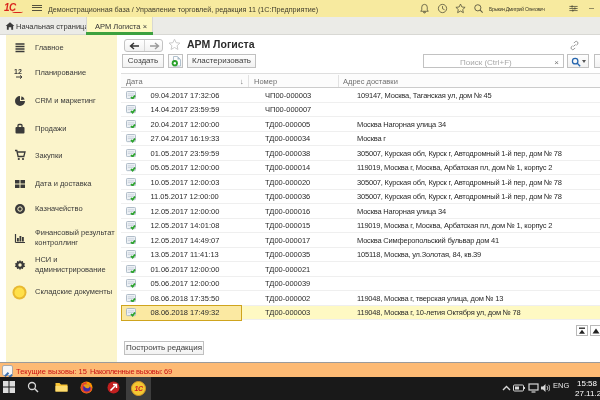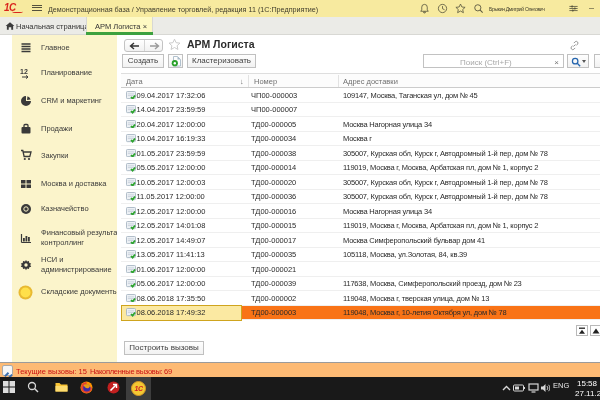--- a/index.html
+++ b/index.html
@@ -14,21 +14,21 @@
 #apptitle { left:48px; top:4.5px; font-size:7.2px; color:#3f3c2c; }
 .tbico { top:3px; width:11px; height:11px; }
 #username { top:6px; font-size:5px; color:#3f3c2c; white-space:nowrap; letter-spacing:-0.3px; }
 
 #tabbar { left:0; top:17px; width:600px; height:18px; background:#ebebe7; border-bottom:1px solid #d8d8d4; }
 #hometxt { left:16px; top:5px; font-size:7.5px; color:#333; white-space:nowrap; }
 #tab1 { left:86px; top:0px; width:67px; height:18px; background:#fef9c3; border-left:1px solid #d8d8d4; border-right:1px solid #d8d8d4; }
 #tab1 span { position:absolute; left:8px; top:5px; font-size:7.5px; color:#333; white-space:nowrap; }
 #tabline { left:86px; top:15px; width:67px; height:3px; background:#3da13f; }
 
-#sidebar { left:12px; top:35px; width:117px; height:327px; background:#fbf4cb; }
+#sidebar { left:6px; top:35px; width:117px; height:327px; background:#fbf4cb; }
 .sbico { position:absolute; left:8px; width:12px; height:12px; }
 .sbtxt { position:absolute; left:29px; font-size:7.5px; color:#3a3a3a; line-height:9.8px; white-space:nowrap; }
 
 #content { left:117px; top:35px; width:483px; height:327px; background:#fff; }
 
 #btngroup { left:7px; top:4px; width:39px; height:13px; border:1px solid #c3c3c3; border-radius:3px; background:linear-gradient(#fff,#f1f1f1); }
 #btngroup .sep { position:absolute; left:19px; top:0; width:1px; height:11px; background:#d5d5d5; }
 #navstar { left:51px; top:3px; }
 #pagetitle { left:70px; top:3px; font-size:10.5px; font-weight:bold; color:#2c2c2c; white-space:nowrap; }
 #linkico { left:452px; top:5px; }
@@ -40,26 +40,26 @@
 #search { left:306px; top:19px; width:141px; height:14px; border:1px solid #c2c2c2; background:#fff; }
 #search span { position:absolute; left:4px; top:3px; font-size:8px; color:#a8a8a8;padding-left:32px; }
 #search .x { position:absolute; left:auto; right:4px; top:2.5px; color:#777; font-size:8px; }
 #btnsearch { left:450px; top:19px; width:22px; }
 #btnmore { left:477px; top:19px; width:10px; }
 
 #thead { left:4px; top:38px; width:479px; height:15px; background:#fcfcfc; border-top:1px solid #dedede; border-bottom:1px solid #cccccc; }
 #thead span { position:absolute; top:3px; font-size:7.5px; color:#707070; }
 #tbody { left:4px; top:53px; width:479px; }
 .row { position:absolute; left:0; width:479px; height:14.5px; border-bottom:1px solid #efefef; }
-.row span { position:absolute; top:2.5px; font-size:7.5px; color:#2a2a2a; white-space:nowrap; }
+.row span { position:absolute; top:2.5px; font-size:7.5px; color:#2a2a2a; white-space:nowrap;padding-left:14px; }
 .c1 { left:15.5px; }
 .c2 { left:130px; }
 .c3 { left:222px; letter-spacing:-0.2px; }
 .docico { position:absolute; left:4.5px; top:2.8px; width:10.5px; height:8.6px; }
-#selrow { background:#f97316; }
+#selrow { background:#fef9c3; }
 #selcell { position:absolute; left:0px; top:-1px; width:121px; height:16px; background:#fbe9a2; border:1px solid #cfa41e; }
 
 .arrbtn { position:absolute; top:290px; width:12px; height:11px; border:1px solid #b9b9b9; background:#fff; }
 #btnroute { left:7px; top:306px; width:80px; line-height:12px; }
 
 #statusbar { left:0; top:362px; width:600px; height:15px; background:#fdba74; border-top:1px solid #9b9b9b; }
 #statchip { left:2px; top:2px; width:11px; height:11px; background:#f6f6f6; border:1px solid #aaa; border-radius:2px; }
 #stat1 { left:16px; top:3.5px; font-size:7.5px; color:#cb1212; white-space:nowrap; }
 #stat2 { left:90px; top:3.5px; font-size:7.5px; color:#cb1212; white-space:nowrap; letter-spacing:-0.3px; }
 
@@ -142,21 +142,21 @@
       <circle cx="4.8" cy="10" r="1.1" fill="#3a3a3a"></circle>
       <circle cx="9" cy="10" r="1.1" fill="#3a3a3a"></circle>
     </svg>
   <div class="sbtxt" style="top:115.5px">Закупки</div>
   <svg class="sbico" style="top:143px" viewBox="0 0 12 12">
       <rect x="1" y="2" width="4.5" height="3.5" fill="#3a3a3a"></rect>
       <rect x="6.5" y="2" width="4.5" height="3.5" fill="#3a3a3a"></rect>
       <rect x="1" y="6.5" width="4.5" height="3.5" fill="#3a3a3a"></rect>
       <rect x="6.5" y="6.5" width="4.5" height="3.5" fill="#3a3a3a"></rect>
     </svg>
-  <div class="sbtxt" style="top:144px">Москва и доставка</div>
+  <div class="sbtxt" style="top:144px">Дата и доставка</div>
   <svg class="sbico" style="top:168px" viewBox="0 0 12 12">
       <circle cx="6" cy="6" r="5" fill="#3a3a3a"></circle>
       <circle cx="6" cy="6" r="2.2" fill="none" stroke="#fbf4cb" stroke-width="1"></circle>
     </svg>
   <div class="sbtxt" style="top:169px">Казначейство</div>
   <svg class="sbico" style="top:197px" viewBox="0 0 12 12">
       <path d="M1.5 10.5 V2 M1.5 10.5 H11" stroke="#3a3a3a" stroke-width="1.2"></path>
       <rect x="3" y="6" width="1.8" height="3.5" fill="#3a3a3a"></rect>
       <rect x="5.5" y="4" width="1.8" height="5.5" fill="#3a3a3a"></rect>
       <rect x="8" y="5" width="1.8" height="4.5" fill="#3a3a3a"></rect>
@@ -252,21 +252,21 @@
         <span class="c1">20.04.2017 12:00:00</span>
         <span class="c2">ТД00-000005</span>
         <span class="c3">Москва Нагорная улица 34</span>
       </div>
       <div class="row" style="top:43.5px">
         <svg class="docico" viewBox="0 0 11 9">
           <rect x="0.5" y="0.5" width="9.5" height="7.5" rx="1" fill="#edf1f5" stroke="#a3b2c0" stroke-width="0.9"></rect>
           <path d="M2 3 h6.5 M2 4.8 h6.5" stroke="#c0cbd6" stroke-width="0.8"></path>
           <path d="M5.2 6.3 l1.7 1.7 2.6 -3.2" stroke="#2ba32b" stroke-width="1.8" fill="none"></path>
         </svg>
-        <span class="c1">10.04.2017 16:19:33</span>
+        <span class="c1">27.04.2017 16:19:33</span>
         <span class="c2">ТД00-000034</span>
         <span class="c3">Москва г</span>
       </div>
       <div class="row" style="top:58px">
         <svg class="docico" viewBox="0 0 11 9">
           <rect x="0.5" y="0.5" width="9.5" height="7.5" rx="1" fill="#edf1f5" stroke="#a3b2c0" stroke-width="0.9"></rect>
           <path d="M2 3 h6.5 M2 4.8 h6.5" stroke="#c0cbd6" stroke-width="0.8"></path>
           <path d="M5.2 6.3 l1.7 1.7 2.6 -3.2" stroke="#2ba32b" stroke-width="1.8" fill="none"></path>
         </svg>
         <span class="c1">01.05.2017 23:59:59</span>
@@ -353,21 +353,20 @@
         <span class="c2">ТД00-000021</span>
       </div>
       <div class="row" style="top:188.5px">
         <svg class="docico" viewBox="0 0 11 9">
           <rect x="0.5" y="0.5" width="9.5" height="7.5" rx="1" fill="#edf1f5" stroke="#a3b2c0" stroke-width="0.9"></rect>
           <path d="M2 3 h6.5 M2 4.8 h6.5" stroke="#c0cbd6" stroke-width="0.8"></path>
           <path d="M5.2 6.3 l1.7 1.7 2.6 -3.2" stroke="#2ba32b" stroke-width="1.8" fill="none"></path>
         </svg>
         <span class="c1">05.06.2017 12:00:00</span>
         <span class="c2">ТД00-000039</span>
-        <span class="c3">117638, Москва, Симферопольский проезд, дом № 23</span>
       </div>
       <div class="row" style="top:203px">
         <svg class="docico" viewBox="0 0 11 9">
           <rect x="0.5" y="0.5" width="9.5" height="7.5" rx="1" fill="#edf1f5" stroke="#a3b2c0" stroke-width="0.9"></rect>
           <path d="M2 3 h6.5 M2 4.8 h6.5" stroke="#c0cbd6" stroke-width="0.8"></path>
           <path d="M5.2 6.3 l1.7 1.7 2.6 -3.2" stroke="#2ba32b" stroke-width="1.8" fill="none"></path>
         </svg>
         <span class="c1">08.06.2018 17:35:50</span>
         <span class="c2">ТД00-000002</span>
         <span class="c3">119048, Москва г, тверская улица, дом № 13</span>
@@ -389,21 +388,21 @@
       <svg style="display:block;margin:1px auto 0;width:8px;height:8px;" viewBox="0 0 8 8">
         <path d="M1 1.2 h6" stroke="#222" stroke-width="1.3"></path>
         <path d="M4 2.8 L7 6.8 H1 Z" fill="#222"></path>
       </svg>
     </div>
   <div class="arrbtn" style="left:473px;">
       <svg style="display:block;margin:1px auto 0;width:8px;height:8px;" viewBox="0 0 8 8">
         <path d="M4 1.5 L7.5 6.5 H0.5 Z" fill="#222"></path>
       </svg>
     </div>
-  <div class="btn" id="btnroute">Построить вызовы</div>
+  <div class="btn" id="btnroute">Построить редакция</div>
 </div>
 
 <div class="abs" id="statusbar">
   <div class="abs" id="statchip"><svg style="width:9px;height:9px;margin:0.5px" viewBox="0 0 10 10">
         <path d="M1 6 L5 2 M5 8 L9 4" stroke="#3a6fb0" stroke-width="2.2"></path>
       </svg></div>
   <div class="abs" id="stat1">Текущие вызовы: 15</div>
   <div class="abs" id="stat2">Накопленные вызовы: 69</div>
 </div>
 

